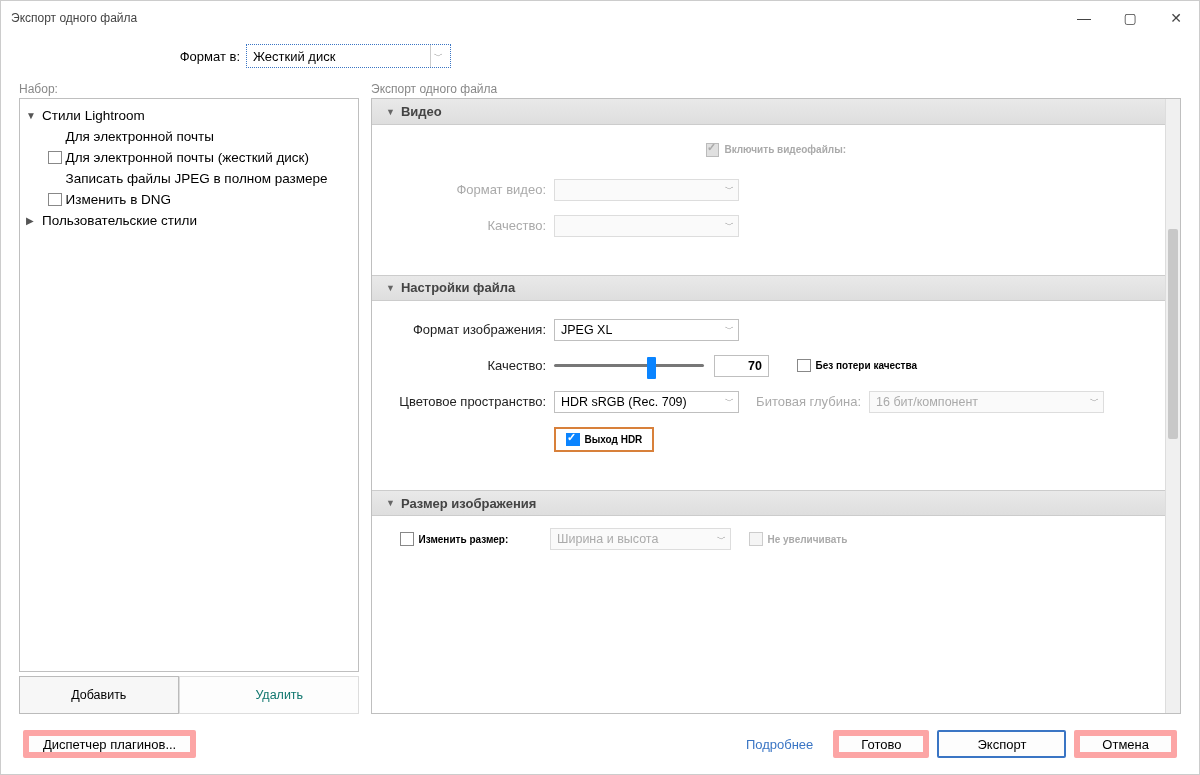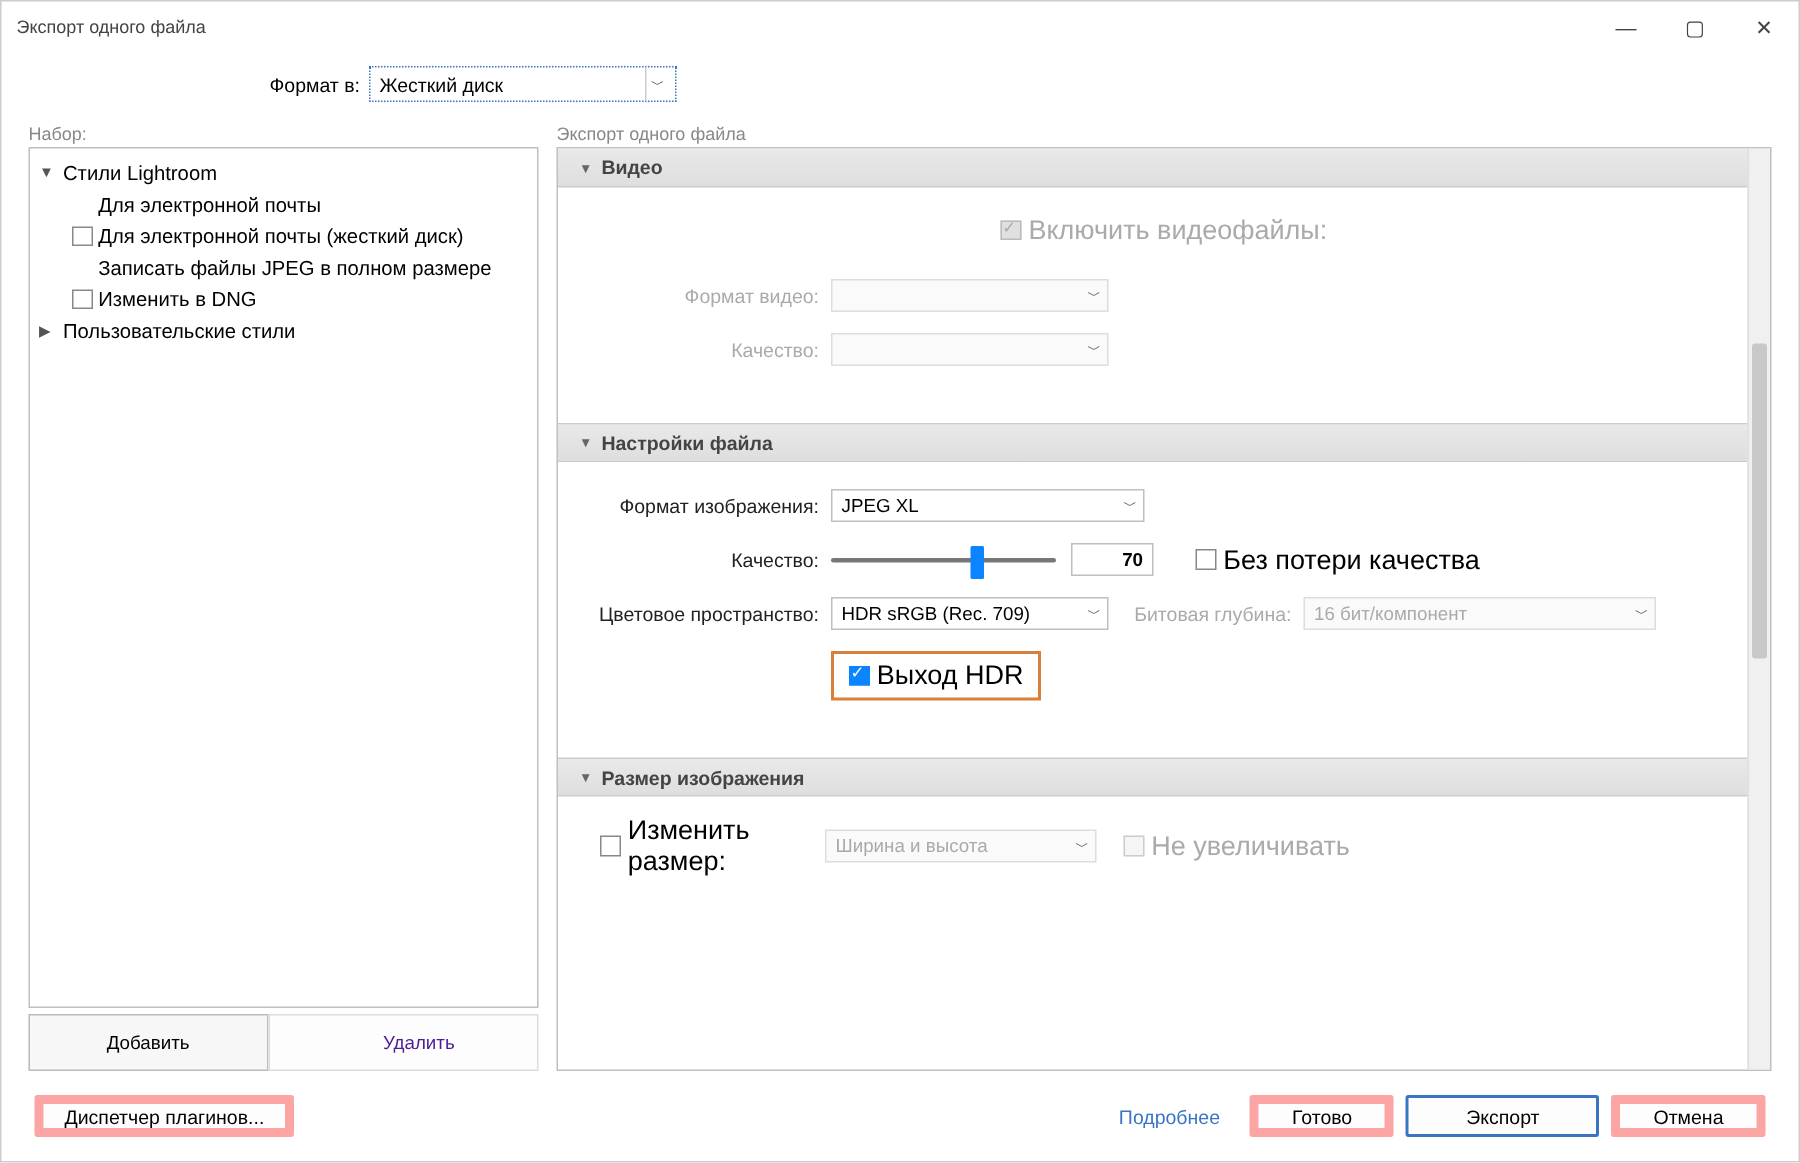--- a/index.html
+++ b/index.html
@@ -15,37 +15,37 @@
 .left-col { width: 340px; display: flex; flex-direction: column; }
 .col-hdr { font-size: 12px; color: #888; padding-bottom: 2px; }
 .preset-box { flex: 1; border: 1px solid #bfbfbf; background: #fff; padding: 6px 4px; overflow: hidden; }
 .tree-row { font-size: 13.5px; padding: 3px 2px; display: flex; align-items: center; gap: 4px; }
 .tree-row .arrow { width: 12px; font-size: 10px; color: #555; }
 .tree-row.child { padding-left: 24px; }
 .chk { width: 13.5px; height: 13.5px; border: 1px solid #888; background: #fff; flex-shrink: 0; }
 .chk-spacer { width: 13.5px; height: 13.5px; flex-shrink: 0; }
 .preset-btns { display: flex; margin-top: 4px; }
 .preset-btns button { flex: 1; height: 38px; background: #f7f7f7; border: 1px solid #bbb; font-size: 12.5px; }
-.preset-btns button:last-child { color: #4c1d95; border-color: #ddd; background: #fdfdfd; padding-left: 21px; }
+.preset-btns button:last-child { color: #0f766e; border-color: #ddd; background: #fdfdfd; padding-left: 21px; }
 .right-col { flex: 1; display: flex; flex-direction: column; min-width: 0; position: relative; }
 .right-body { flex: 1; border: 1px solid #bfbfbf; overflow: hidden; position: relative; }
 .section-hdr { background: linear-gradient(#e9e9e9,#dedede); height: 26px; display: flex; align-items: center; padding-left: 14px; border-top: 1px solid #ccc; border-bottom: 1px solid #ccc; font-weight: 600; font-size: 13px; color: #444; }
 .section-hdr .tri { font-size: 9px; margin-right: 6px; color: #666; }
 .section-body { padding: 18px 22px 24px 22px; }
 .form-line { display: flex; align-items: center; margin-bottom: 14px; font-size: 13px; }
 .form-line .flab { width: 160px; text-align: right; padding-right: 8px; color: #222; }
 .form-line .flab.dis { color: #aaa; }
 .sel { height: 22px; border: 1px solid #bfbfbf; background: #fff; display: flex; align-items: center; justify-content: space-between; padding: 0 4px 0 6px; font-size: 12.5px; }
 .sel.dis { border-color: #ddd; color: #aaa; background: #fafafa; }
 .sel .dd { font-size: 9px; color: #555; }
 .num-inp { width: 55px; height: 22px; border: 1px solid #bfbfbf; text-align: right; padding-right: 6px; font-size: 12.5px; font-weight: bold; }
 .slider-wrap { width: 150px; height: 22px; position: relative; display: flex; align-items: center; }
 .slider-track { height: 3px; background: #777; width: 100%; border-radius: 2px; }
 .slider-thumb { position: absolute; top: 2px; width: 9px; height: 22px; background: #0a84ff; border-radius: 1px; }
-.chk-label { display: flex; align-items: center; gap: 5px; font-size: 18px; }
+.chk-label { display: flex; align-items: center; gap: 5px; font-size: 10px; font-weight: bold; }
 .chk-label.dis { color: #aaa; }
 .chk-label .chk.dis { border-color: #ccc; background: #f5f5f5; }
 .chk-label .chk.checked-dis { border-color: #bbb; background: #e0e0e0; position: relative; }
 .chk-label .chk.checked-dis::after { content: "✓"; position: absolute; top: -3px; left: 0; font-size: 11px; color: #aaa; }
 .chk-label .chk.checked { background: #0a84ff; border-color: #0a84ff; position: relative; }
 .chk-label .chk.checked::after { content: "✓"; position: absolute; top: -3px; left: 0; font-size: 11px; color: #fff; }
 .highlight-box { display: inline-flex; align-items: center; gap: 6px; padding: 4px 10px; border: 2.5px solid #d8803a; }
 .scrollbar-right { position: absolute; right: 0; top: 0; bottom: 0; width: 15px; background: #f0f0f0; border-left: 1px solid #ddd; }
 .scrollbar-thumb { position: absolute; left: 2px; right: 2px; background: #c8c8c8; border-radius: 2px; }
 .footer { height: 60px; display: flex; align-items: center; padding: 0 22px; gap: 8px; }
@@ -138,21 +138,21 @@
         </div>
       </div>
 
       <div class="section-hdr">
         <span class="tri">▼</span>
         <span>Настройки файла</span>
       </div>
       <div class="section-body">
         <div class="form-line">
           <div class="flab">Формат изображения:</div>
-          <div class="sel" style="width:209px">
+          <div class="sel" style="width:185px">
             <span>JPEG XL</span>
               <span class="dd">﹀</span>
           </div>
         </div>
         <div class="form-line">
           <div class="flab">Качество:</div>
           <div class="slider-wrap">
             <div class="slider-track"></div>
             <div class="slider-thumb" style="left:62%"></div>
           </div>

